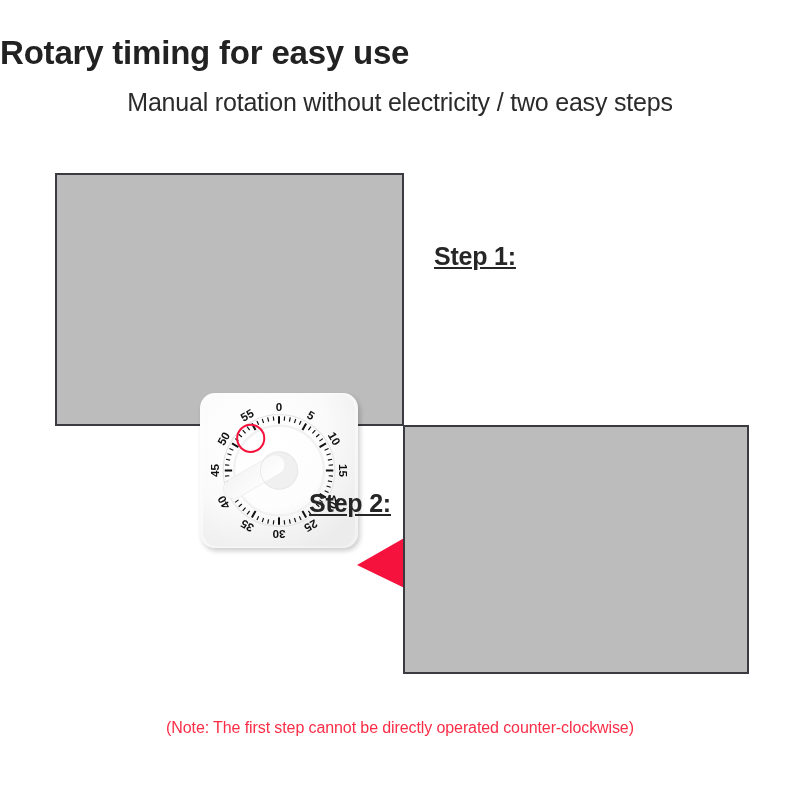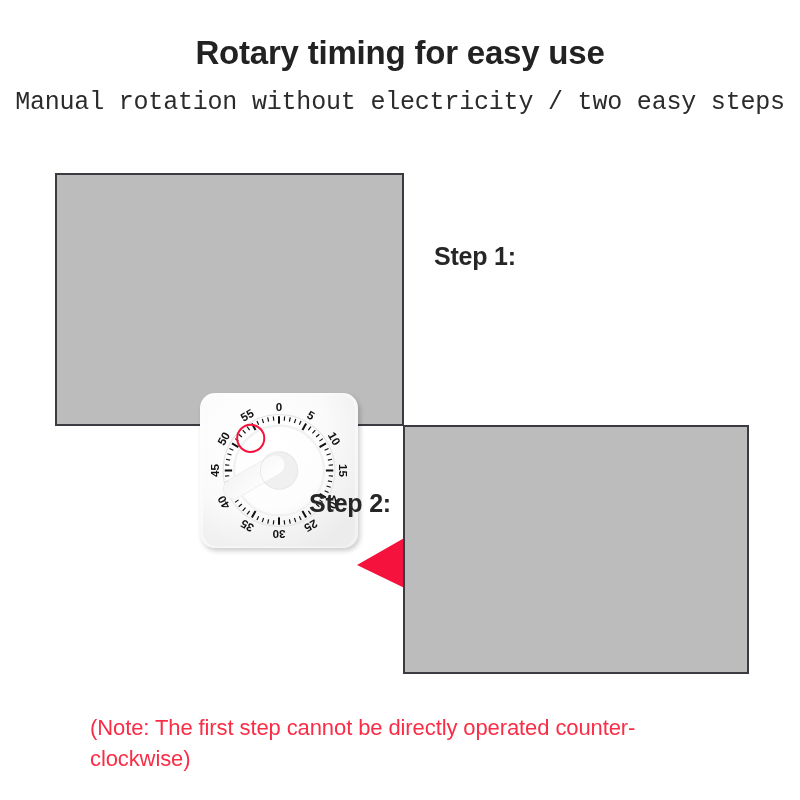--- a/index.html
+++ b/index.html
@@ -20,37 +20,35 @@
     width: 800px;
     height: 800px;
   }
 
   
   .title {
     position: absolute;
     left: 0;
     top: 34px;
     width: 800px;
-    text-align: center;
     font-size: 33px;
     font-weight: bold;
     color: #222222;
     letter-spacing: -0.2px;
   }
   .subtitle {
     position: absolute;
     left: 0;
     top: 88px;
     width: 800px;
     text-align: center;
     font-size: 25px;
     font-weight: normal;
     color: #2b2b2b;
     letter-spacing: -0.2px;
-    font-family: Liberation Mono, monospace;
   }
 
   
   .panel {
     position: absolute;
     background: #bcbcbc;
     border: 2px solid #3a3b40;
     box-sizing: border-box;
   }
   #panel-1 {
@@ -96,41 +94,43 @@
   }
 
   
   .step-text {
     position: absolute;
     font-size: 25px;
     font-weight: bold;
     color: #262626;
     line-height: 33px;
     letter-spacing: -0.2px;
+    text-decoration: underline;
   }
   #step-1-text {
     left: 434px;
     top: 240px;
     width: 340px;
     text-align: left;
   }
   #step-2-text {
     left: 40px;
     top: 487px;
     width: 351px;
     text-align: right;
   }
 
   
   .note {
     position: absolute;
     left: 90px;
     top: 712px;
     width: 620px;
-    font-size: 22px;
+    text-align: center;
+    font-size: 16px;
     color: #fa2d47;
     line-height: 31px;
     letter-spacing: -0.1px;
   }
 </style>
 </head>
 <body>
 
 <div id="page">
 

